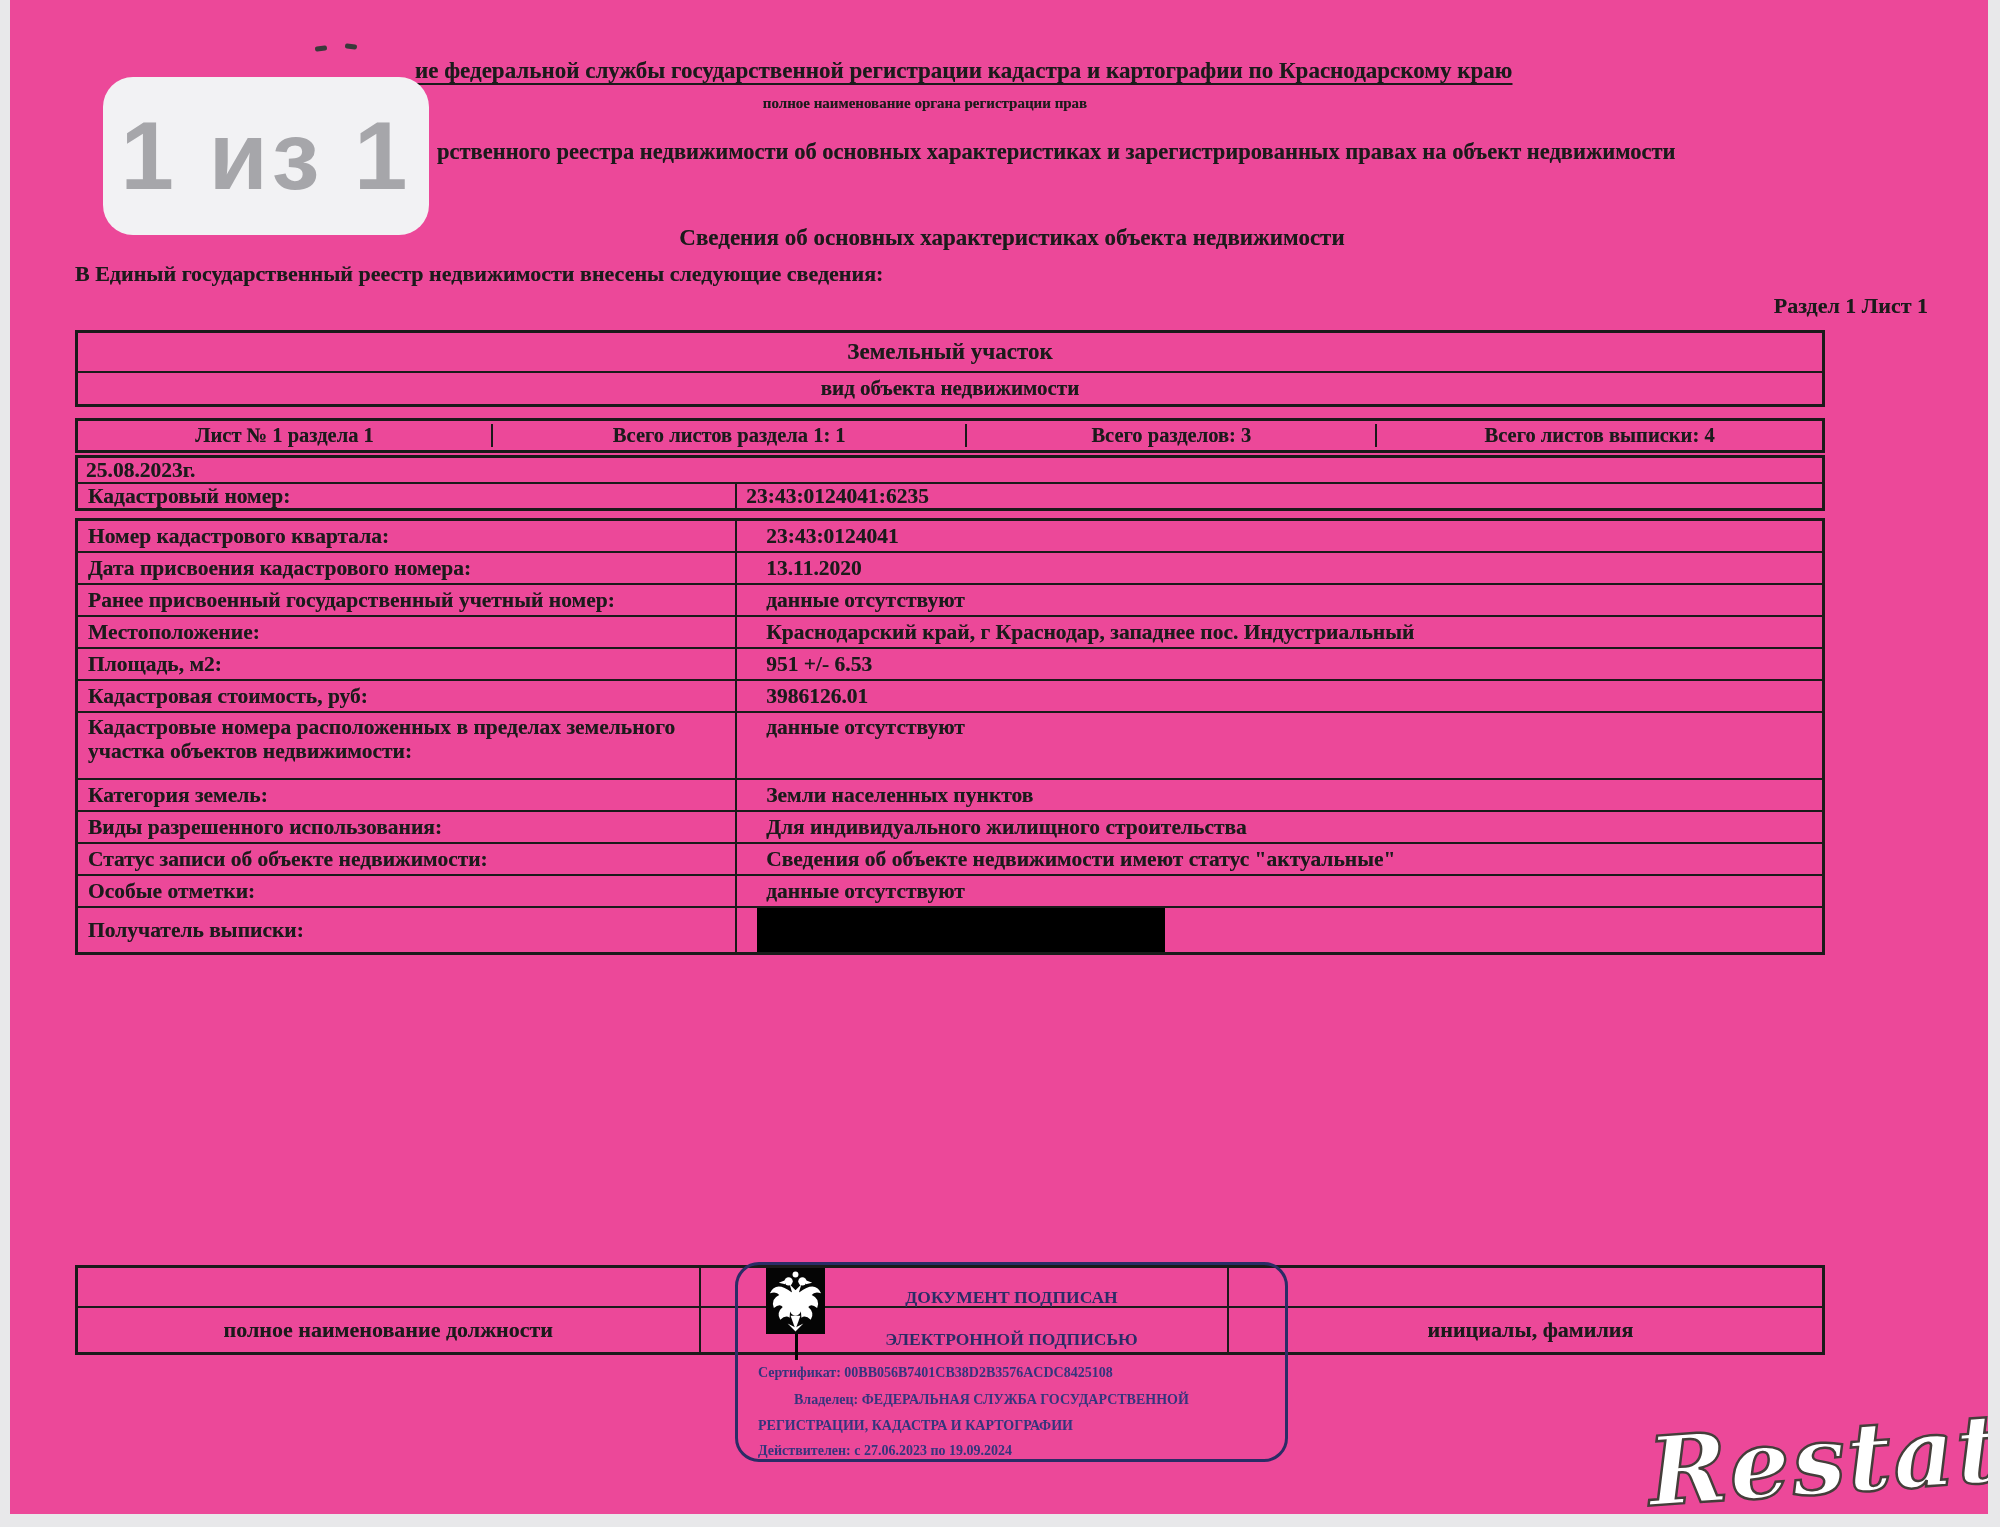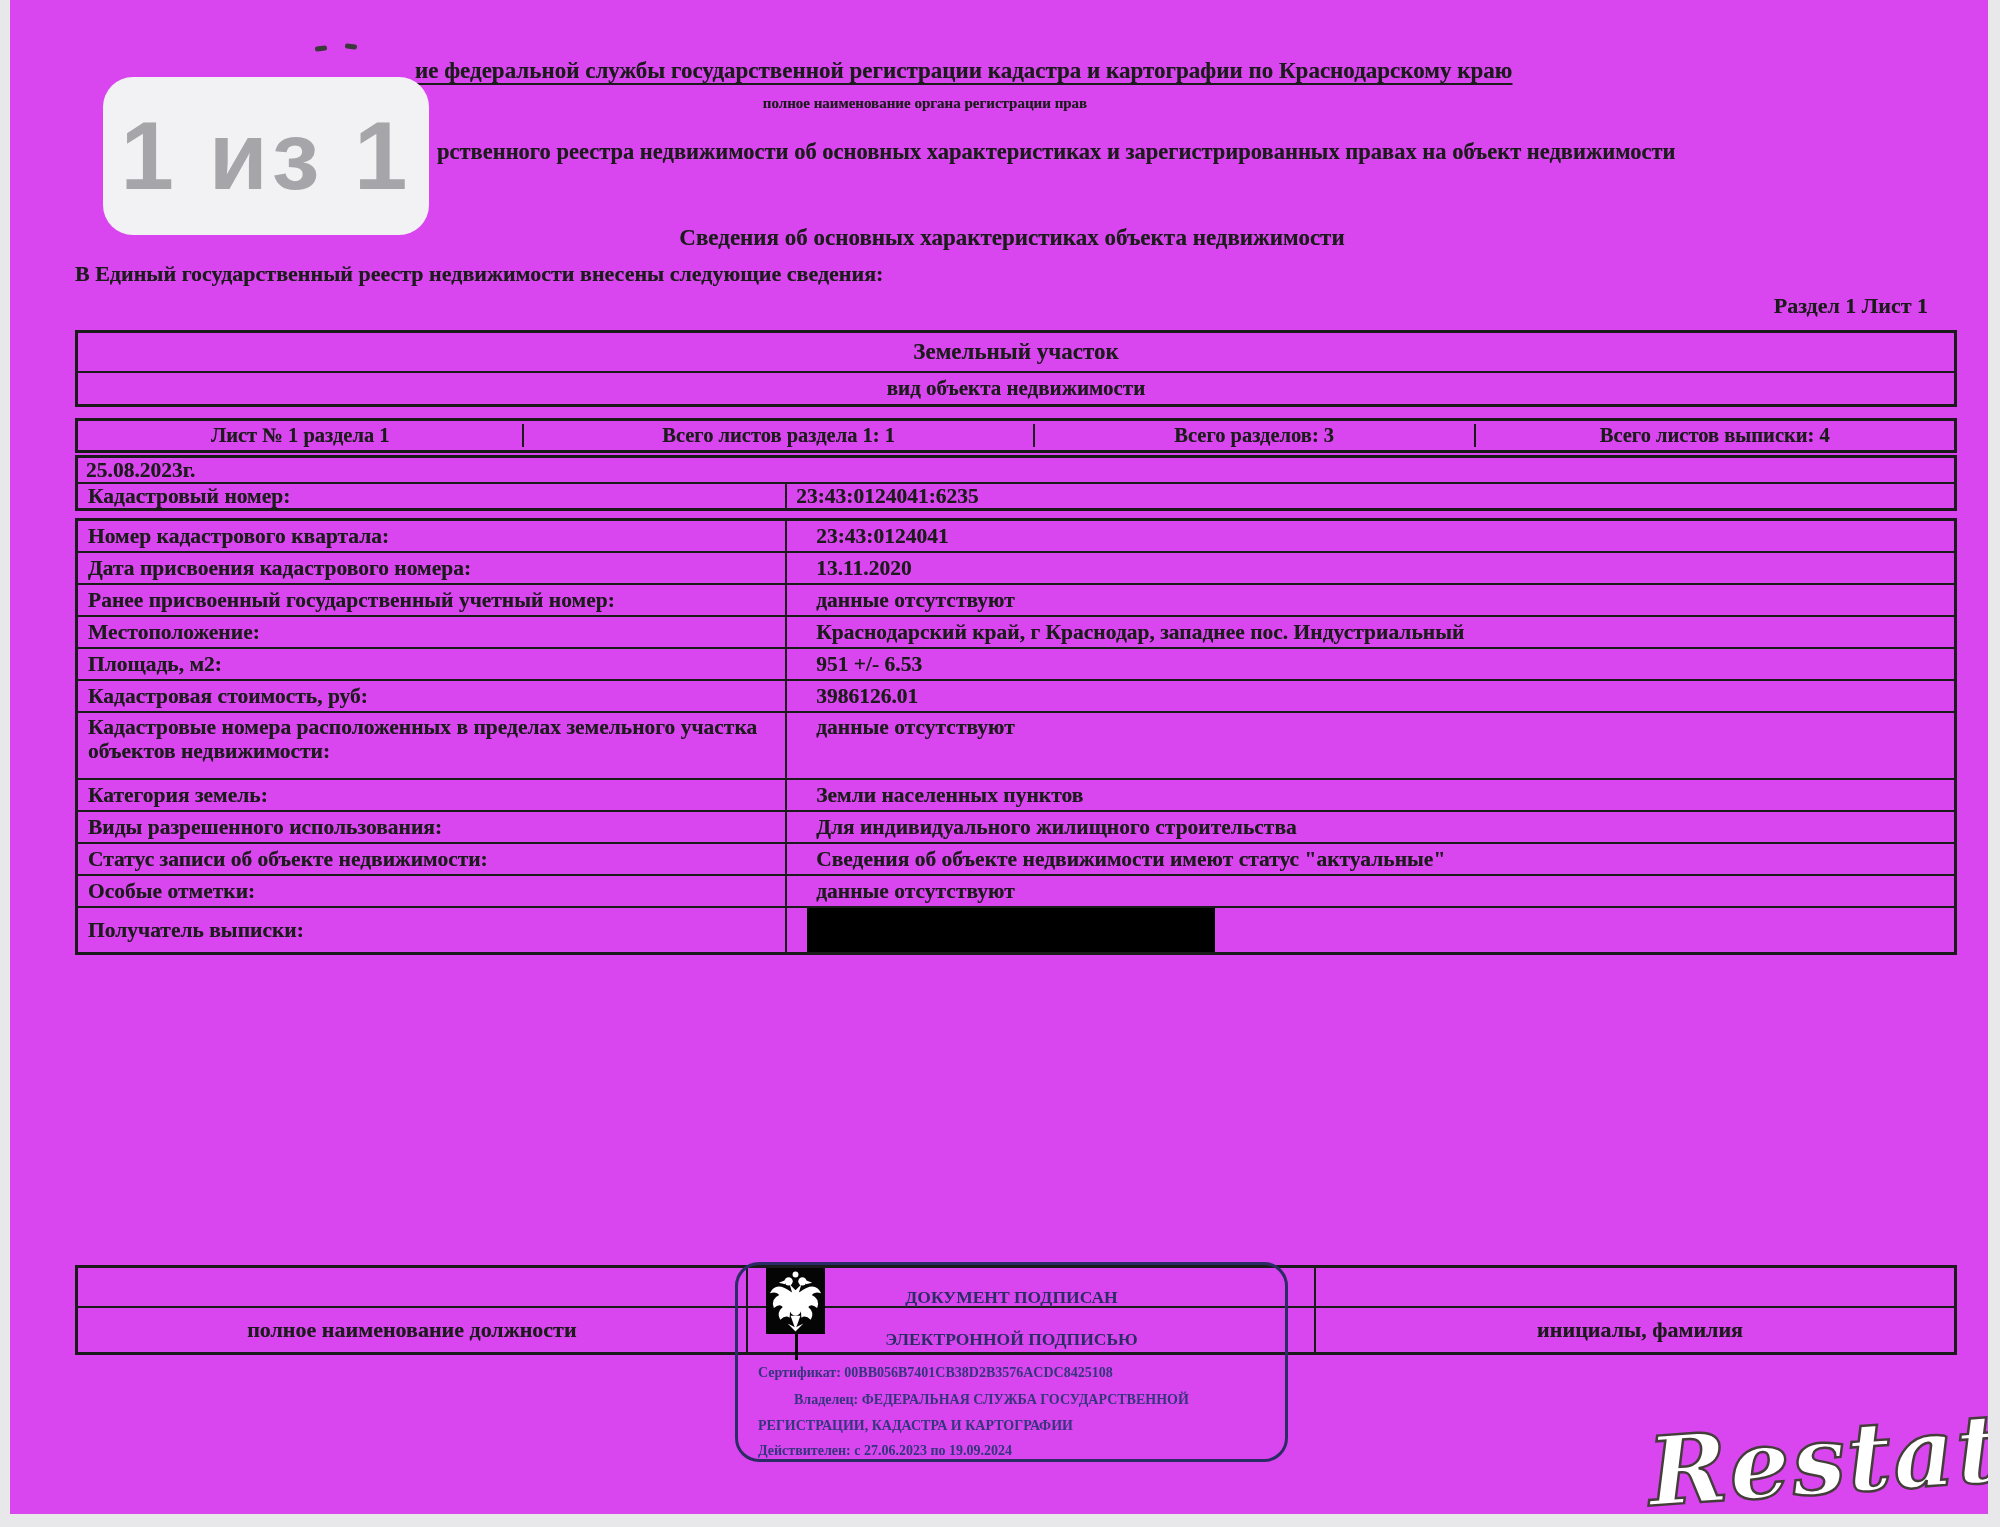--- a/index.html
+++ b/index.html
@@ -1,18 +1,18 @@
 <!DOCTYPE html>
 <html><head>
 <meta charset="utf-8">
 <style>
   html,body{margin:0;padding:0;background:#ffffff;}
   #canvas{
     position:relative;width:2000px;height:1527px;overflow:hidden;
-    background:#d946ef;
+    background:#ec4899;
     font-family:"Liberation Serif","DejaVu Serif",serif;
     color:#1b1b1b;
   }
   .abs{position:absolute;}
   .serifb{font-weight:bold;text-shadow:0 0 .4px rgba(20,20,20,.45);}
   
   .strip{background:#e8e8ea;z-index:40;}
   
   .badge{
     left:103px;top:77px;width:326px;height:158px;border-radius:30px;
@@ -26,21 +26,21 @@
   .org-caption{left:600px;top:95px;width:650px;text-align:center;font-size:15px;}
   .doc-line{left:437px;top:139px;font-size:22.5px;}
   .artifact{left:315px;top:44px;width:46px;height:9px;z-index:5;}
   .artifact i{position:absolute;background:#3a3a3a;width:12px;height:5px;border-radius:2px;display:block;}
   .artifact i:nth-child(1){left:0;top:2px;transform:rotate(-8deg);}
   .artifact i:nth-child(2){left:30px;top:0;transform:rotate(6deg);}
   .section-heading{left:0;top:225px;width:2024px;text-align:center;font-size:23px;}
   .intro-line{left:75px;top:261px;font-size:22px;}
   .section-sheet{left:1528px;top:293px;width:400px;text-align:right;font-size:22px;}
   
-  .tbl{left:75px;width:1882px;border:3px solid #1a1a1a;box-sizing:border-box;background:transparent;}
+  .tbl{left:75px;width:1750px;border:3px solid #1a1a1a;box-sizing:border-box;background:transparent;}
   .trow{display:flex;box-sizing:border-box;border-bottom:2.5px solid #1a1a1a;align-items:center;}
   .trow:last-child{border-bottom:none;}
   .c-center{width:100%;text-align:center;}
   .lbl{width:37.8%;box-sizing:border-box;padding-left:10px;border-right:2.5px solid #1a1a1a;align-self:stretch;display:flex;align-items:center;}
   .val{flex:1;box-sizing:border-box;padding-left:9px;align-self:stretch;display:flex;align-items:center;}
   
   #tblA{top:330px;}
   #tblA .trow:nth-child(1){height:40px;font-size:23px;}
   #tblA .trow:nth-child(2){height:31px;font-size:21px;}
   

